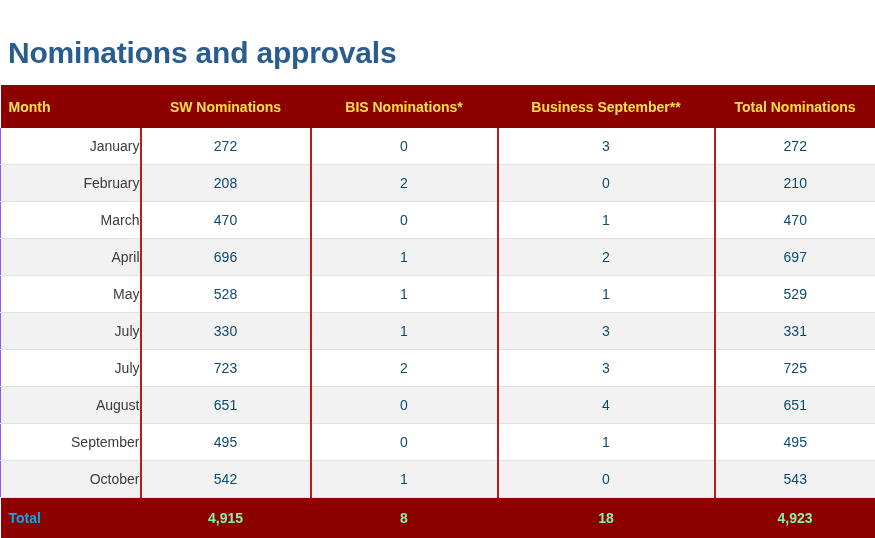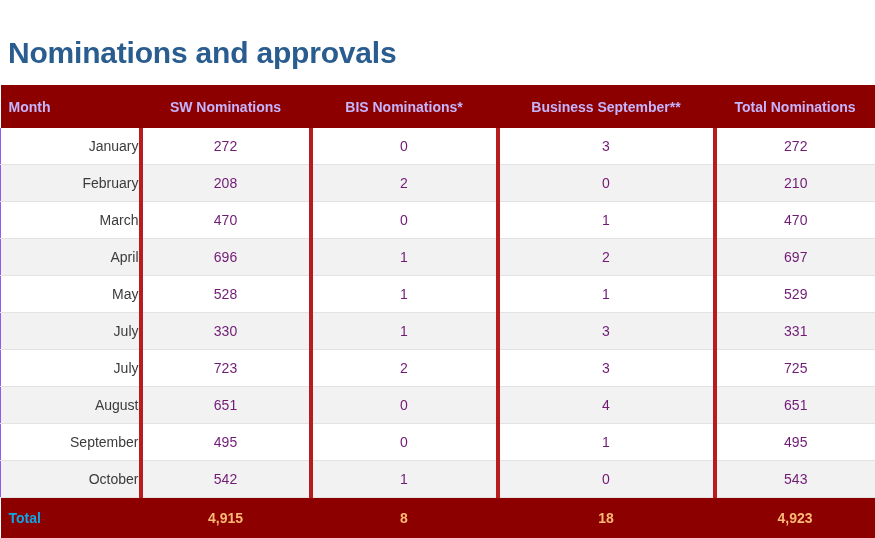--- a/index.html
+++ b/index.html
@@ -44,61 +44,61 @@
     font-size: 14px;
   }
   table.data-table col.c-month  { width: 140px; }
   table.data-table col.c-sw     { width: 170px; }
   table.data-table col.c-bis    { width: 187px; }
   table.data-table col.c-bus    { width: 217px; }
   table.data-table col.c-total  { width: 161px; }
 
   thead th {
     background: #8c0000;
-    color: #c4b5fd;
+    color: #fde047;
     font-weight: bold;
     font-size: 14px;
     height: 43px;
     padding: 0;
     vertical-align: middle;
     text-align: center;
     border: none;
     white-space: nowrap;
   }
   thead th.col-month {
     text-align: left;
     padding-left: 8px;
   }
   tbody td {
     height: 36px;
     padding: 0;
     vertical-align: middle;
     text-align: center;
     font-size: 14px;
-    color: #701a75;
+    color: #0c4a6e;
     border-bottom: 1px solid #e2e2e2;
-    border-left: 4px solid #b91c1c;
+    border-left: 2px solid #b91c1c;
     border-right: 1px solid #ffffff;
     white-space: nowrap;
   }
   tbody td.col-month {
     text-align: right;
     padding-left: 24px;
     color: #3b3b3b;
     border-left: 1px solid #8b5cf6;
   }
   tbody tr.row-odd td {
     background: #ffffff;
   }
   tbody tr.row-even td {
     background: #f2f2f2;
   }
   tbody tr.total-row td {
     background: #8c0000;
-    color: #fdba74;
+    color: #86efac;
     font-weight: bold;
     height: 40px;
     border-bottom: none;
     border-left: none;
     border-right: none;
   }
   tbody tr.total-row td.col-month {
     text-align: left;
     padding-left: 8px;
     color: #0ea5e9;

